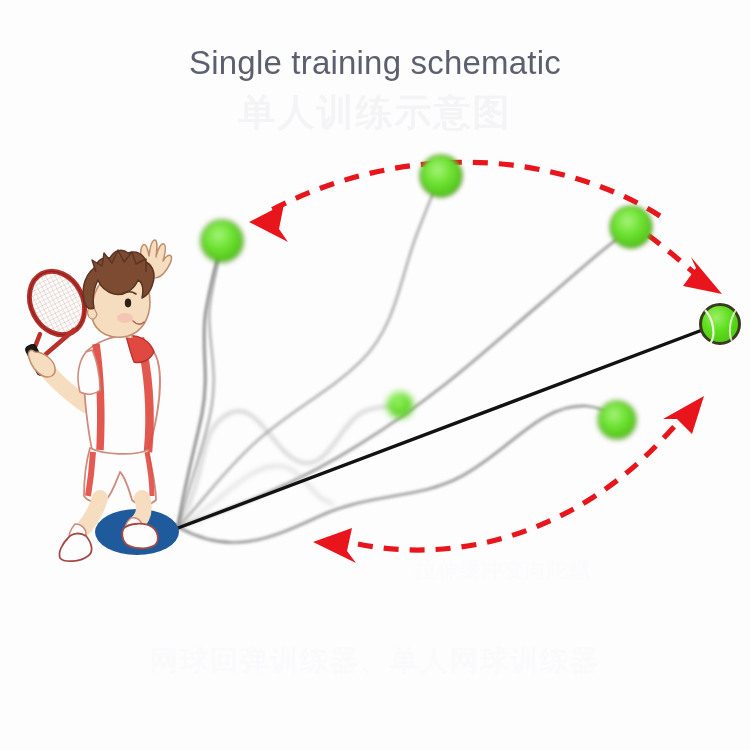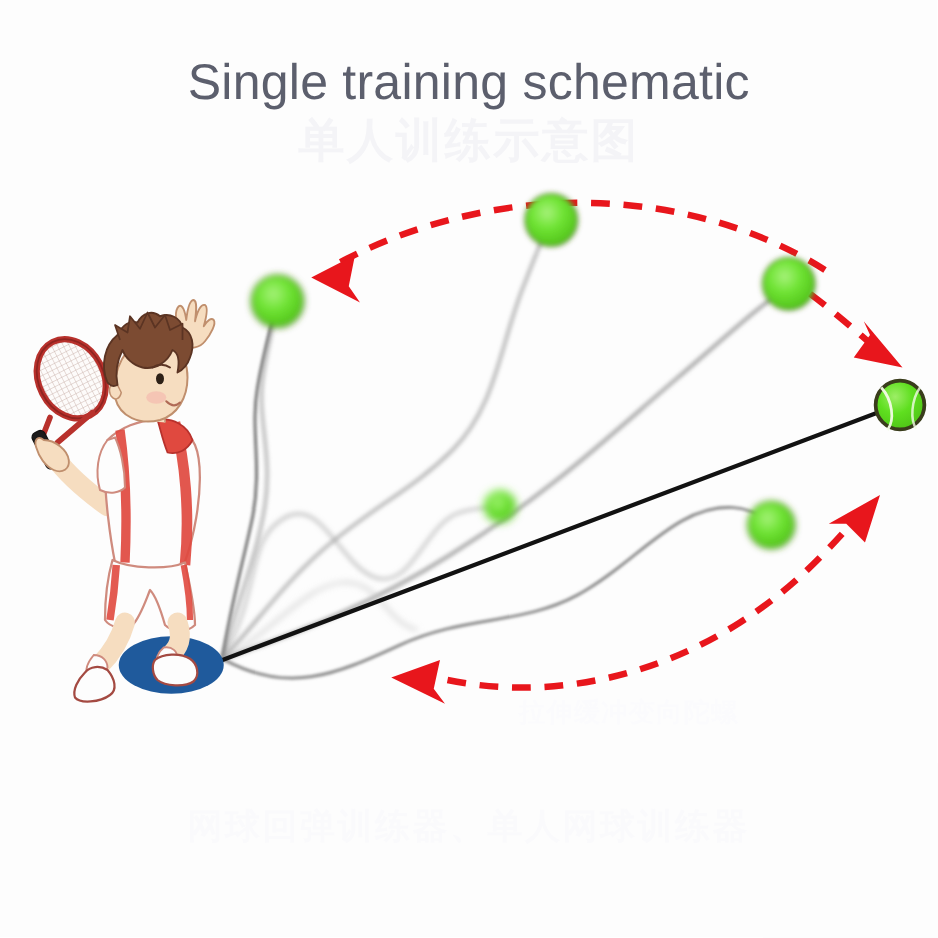--- a/index.html
+++ b/index.html
@@ -25,21 +25,21 @@
     width: 750px;
     height: 750px;
   }
   .title-text {
     position: absolute;
     left: 0;
     top: 44px;
     width: 750px;
     text-align: center;
     font-family: "Liberation Sans", sans-serif;
-    font-size: 40px;
+    font-size: 33px;
     font-weight: 400;
     color: #5c5f6d;
     letter-spacing: 0.2px;
     white-space: nowrap;
   }
   .watermark-title {
     position: absolute;
     left: 0;
     top: 88px;
     width: 750px;

